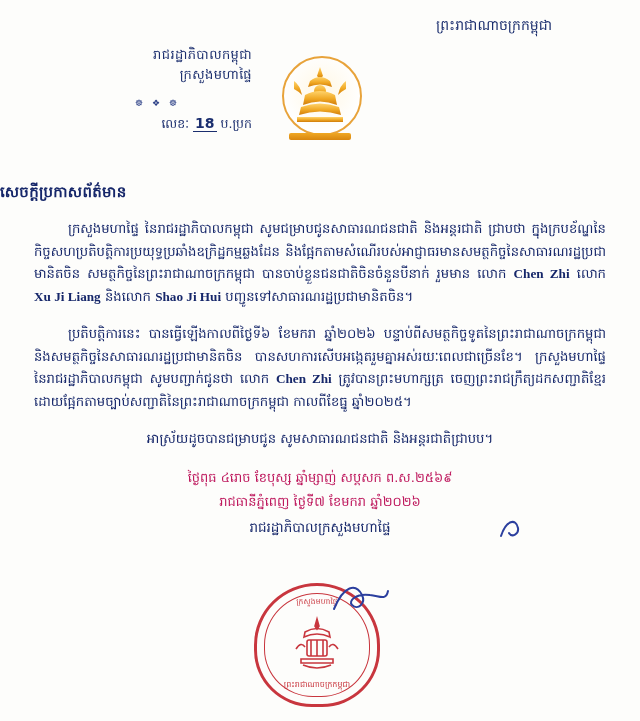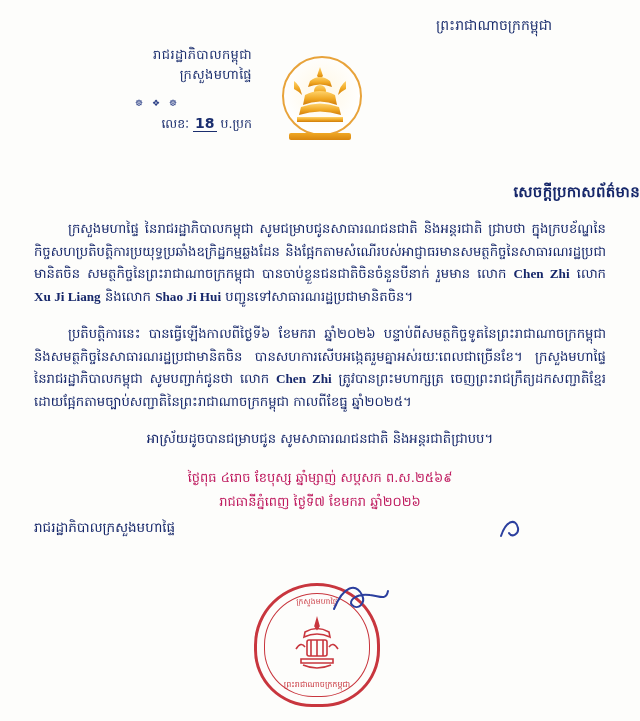--- a/index.html
+++ b/index.html
@@ -118,21 +118,21 @@
     bottom: 8px;
     transform: translateX(-50%);
     width: 62px;
     height: 7px;
     background: linear-gradient(#f0a824, #d8860f);
     border-radius: 2px;
   }
 
   
   .doc-title {
-    text-align: right;
+    text-align: left;
     font-size: 15px;
     font-weight: bold;
     color: #16276a;
     margin-top: 12px;
     letter-spacing: .3px;
   }
   .content {
     padding: 14px 34px 0 34px;
     color: #16276a;
   }
@@ -157,20 +157,21 @@
     text-align: center;
     font-size: 13px;
     line-height: 1.8;
     color: #be185d;
   }
   .signoff .line {
     display: block;
   }
   .sig-org {
     margin-top: 6px;
+    text-align: center;
     font-size: 13.5px;
     color: #16276a;
   }
 
   
   .seal-wrap {
     position: absolute;
     left: 50%;
     bottom: 18px;
     transform: translateX(-50%);

